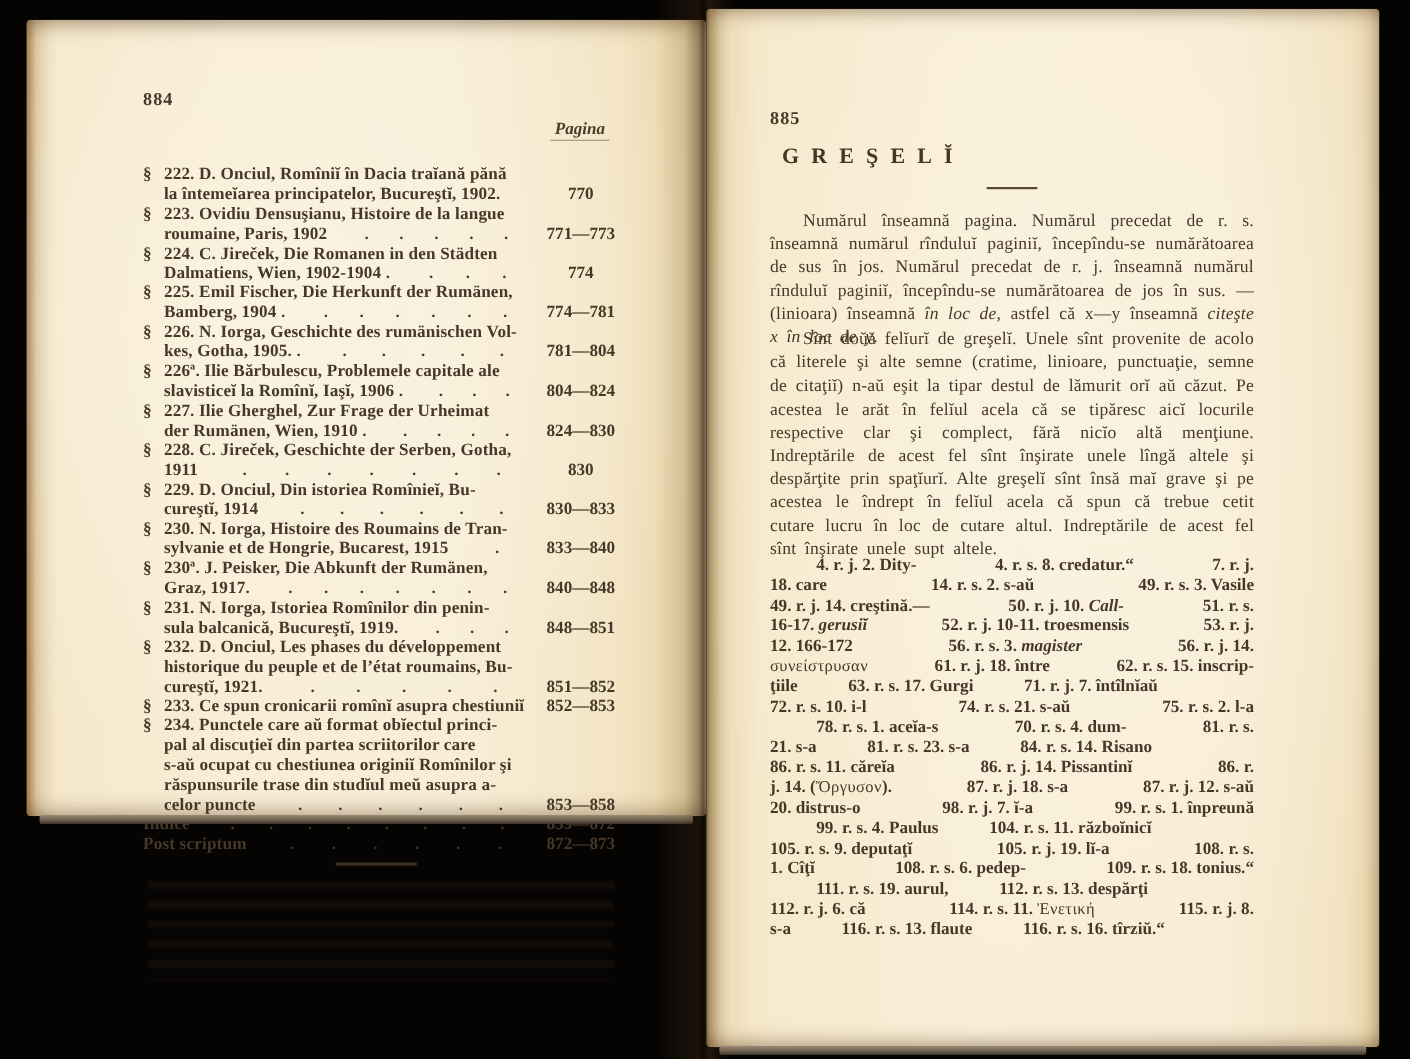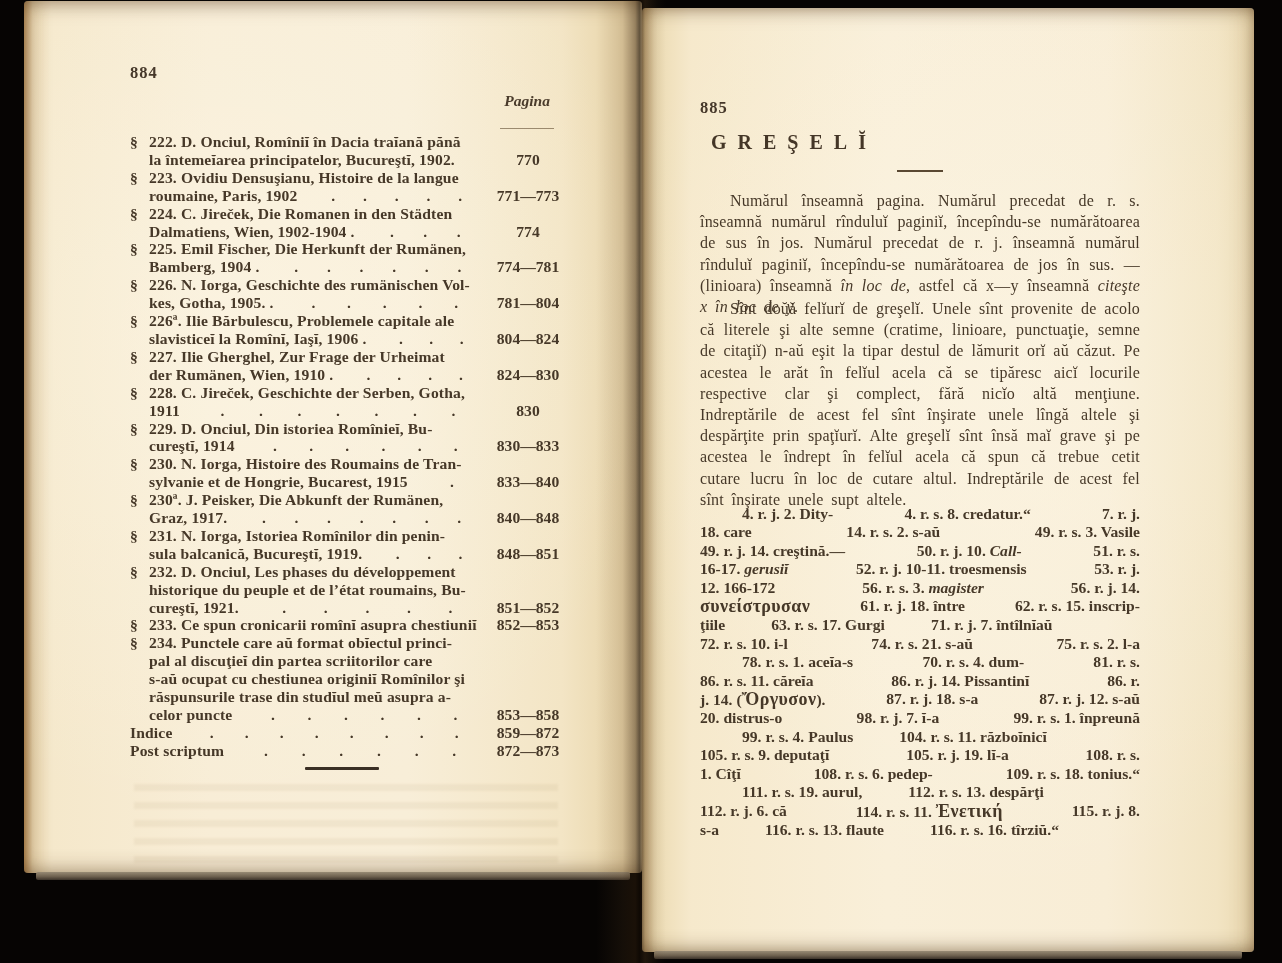--- a/index.html
+++ b/index.html
@@ -21,21 +21,21 @@
       radial-gradient(18px 70px at 30% 8%, #8f6236 0 55%, transparent 56%),
       radial-gradient(22px 90px at 55% 22%, #a3causes 0, #9c6f3e 0 50%, transparent 51%),
       radial-gradient(16px 120px at 35% 38%, #8a5c30 0 55%, transparent 56%),
       radial-gradient(20px 90px at 60% 55%, #7a4f28 0 50%, transparent 51%),
       radial-gradient(24px 110px at 45% 80%, #9c703f 0 45%, transparent 46%),
       repeating-linear-gradient(180deg,#0a0604 0 26px,#2e1d0e 26px 34px,#0a0604 34px 70px),
       #070503;
   }
   .page{position:absolute;border-radius:4px}
   .page-left{
-    left:24px;top:1px;width:618px;height:872px;
+    left:24px;top:18px;width:618px;height:724px;
     background:
       radial-gradient(120% 90% at 32% 38%, rgba(255,251,238,.4), transparent 62%),
       linear-gradient(90deg,#c9a26a 0,#ecd9b2 1.4%,#f5e8cb 4.5%,#f8edd6 30%,#f8eed8 62%,#f3e5c5 87%,#e9d6ac 96%,#dcc497 100%);
     box-shadow:
       inset 0 15px 20px -14px rgba(80,50,20,.55),
       inset 0 -16px 20px -14px rgba(80,50,20,.45),
       inset 16px 0 26px -18px rgba(95,58,22,.65);
   }
   .page-left::after, .page-right::after{
     content:"";position:absolute;left:2%;bottom:-7px;width:96%;height:8px;border-radius:2px;
@@ -57,21 +57,21 @@
     background:linear-gradient(90deg,
       rgba(100,70,35,0) 0%, rgba(100,70,35,.16) 38%,
       rgba(55,35,15,.42) 56%, rgba(22,13,5,.6) 62%,
       rgba(100,70,35,.28) 70%, rgba(100,70,35,.07) 88%, transparent 100%);
   }
   .folio{position:absolute;font-size:16.5px;font-weight:bold;letter-spacing:1px;color:#46382a}
   .folio-left{left:106px;top:62px}
   .folio-right{left:58px;top:90px;width:440px;padding-right:2px}
   .pagina{position:absolute;left:106px;top:91px;width:424px;text-align:right;color:#4a3b2b;
     font-style:italic;font-weight:bold;font-size:15.5px}
-  .pagina-inner{border-bottom:1px solid rgba(95,75,48,.6);padding:0 4px 19px}
+  .pagina-inner{border-bottom:1px solid rgba(95,75,48,.6);padding:0 4px 1px}
   
   .toc{position:absolute;left:106px;top:132px;width:430px;
     font-size:15.6px;line-height:17.9px;font-weight:bold;color:#463828}
   .toc-line{display:flex;align-items:baseline;position:relative;padding-left:19px;white-space:nowrap}
   .toc-line.nosign{padding-left:0}
   .para-sign{position:absolute;left:0;top:0}
   .toc-text{flex:0 0 auto;letter-spacing:.15px}
   .dotlead{flex:1 1 auto;display:flex;justify-content:space-evenly;align-items:baseline;margin:0 6px;overflow:hidden}
   .dotlead i{font-style:normal}
   .toc-page{flex:0 0 64px;text-align:center}
@@ -79,24 +79,24 @@
   
   .greseli-head{position:absolute;left:58px;top:123px;width:440px;
     font-size:20px;font-weight:bold;letter-spacing:.55em;text-indent:.55em;color:#443627}
   .head-rule{position:absolute;left:255px;top:162px;width:46px;height:2px;background:#5a4832}
   .para{position:absolute;left:58px;width:440px;margin:0;text-align:justify;
     font-size:16px;font-weight:normal;line-height:21.2px;text-indent:30px;
     letter-spacing:.2px;word-spacing:3.5px;color:#463828}
   .intro{top:182px}
   .body2{top:290px}
   .it{font-style:italic}
-  .gr{font-size:18px;font-weight:bold;letter-spacing:.4px}
+  .gr{font-size:15px;font-weight:normal;letter-spacing:.4px}
   .errata{position:absolute;left:58px;top:497px;width:440px;
     font-size:15.6px;font-weight:bold;line-height:18.4px;color:#463828}
-  .err-line{display:flex;white-space:nowrap;align-items:flex-start}
+  .err-line{display:flex;white-space:nowrap;align-items:center}
   .err-line.spread{justify-content:space-between}
   .err-line.gapped{justify-content:flex-start;column-gap:46px}
   .err-line.ind{padding-left:42px}
   .err-item{white-space:pre}
   
   .ghost{position:absolute;pointer-events:none;opacity:.55}
   .ghost-left{left:110px;top:778px;width:424px;height:96px;filter:blur(1.1px);
     background:repeating-linear-gradient(180deg, transparent 0 5px, rgba(146,116,74,.14) 5px 12px, transparent 12px 18px)}
 </style>
 </head>
@@ -404,20 +404,25 @@
         <div class="err-line spread">
           <span class="err-item"><span>72. r. s. 10. i-l</span></span>
           <span class="err-item"><span>74. r. s. 21. s-aŭ</span></span>
           <span class="err-item"><span>75. r. s. 2. l-a</span></span>
         </div>
         <div class="err-line spread ind">
           <span class="err-item"><span>78. r. s. 1. aceĭa-s</span></span>
           <span class="err-item"><span>70. r. s. 4. dum-</span></span>
           <span class="err-item"><span>81. r. s.</span></span>
         </div>
+        <div class="err-line gapped">
+          <span class="err-item"><span>21. s-a</span></span>
+          <span class="err-item"><span>81. r. s. 23. s-a</span></span>
+          <span class="err-item"><span>84. r. s. 14. Risano</span></span>
+        </div>
         <div class="err-line spread">
           <span class="err-item"><span>86. r. s. 11. căreĭa</span></span>
           <span class="err-item"><span>86. r. j. 14. Pissantinĭ</span></span>
           <span class="err-item"><span>86. r.</span></span>
         </div>
         <div class="err-line spread">
           <span class="err-item"><span>j. 14. (</span><span class=" gr">Ὄργυσον</span><span>).</span></span>
           <span class="err-item"><span>87. r. j. 18. s-a</span></span>
           <span class="err-item"><span>87. r. j. 12. s-aŭ</span></span>
         </div>

